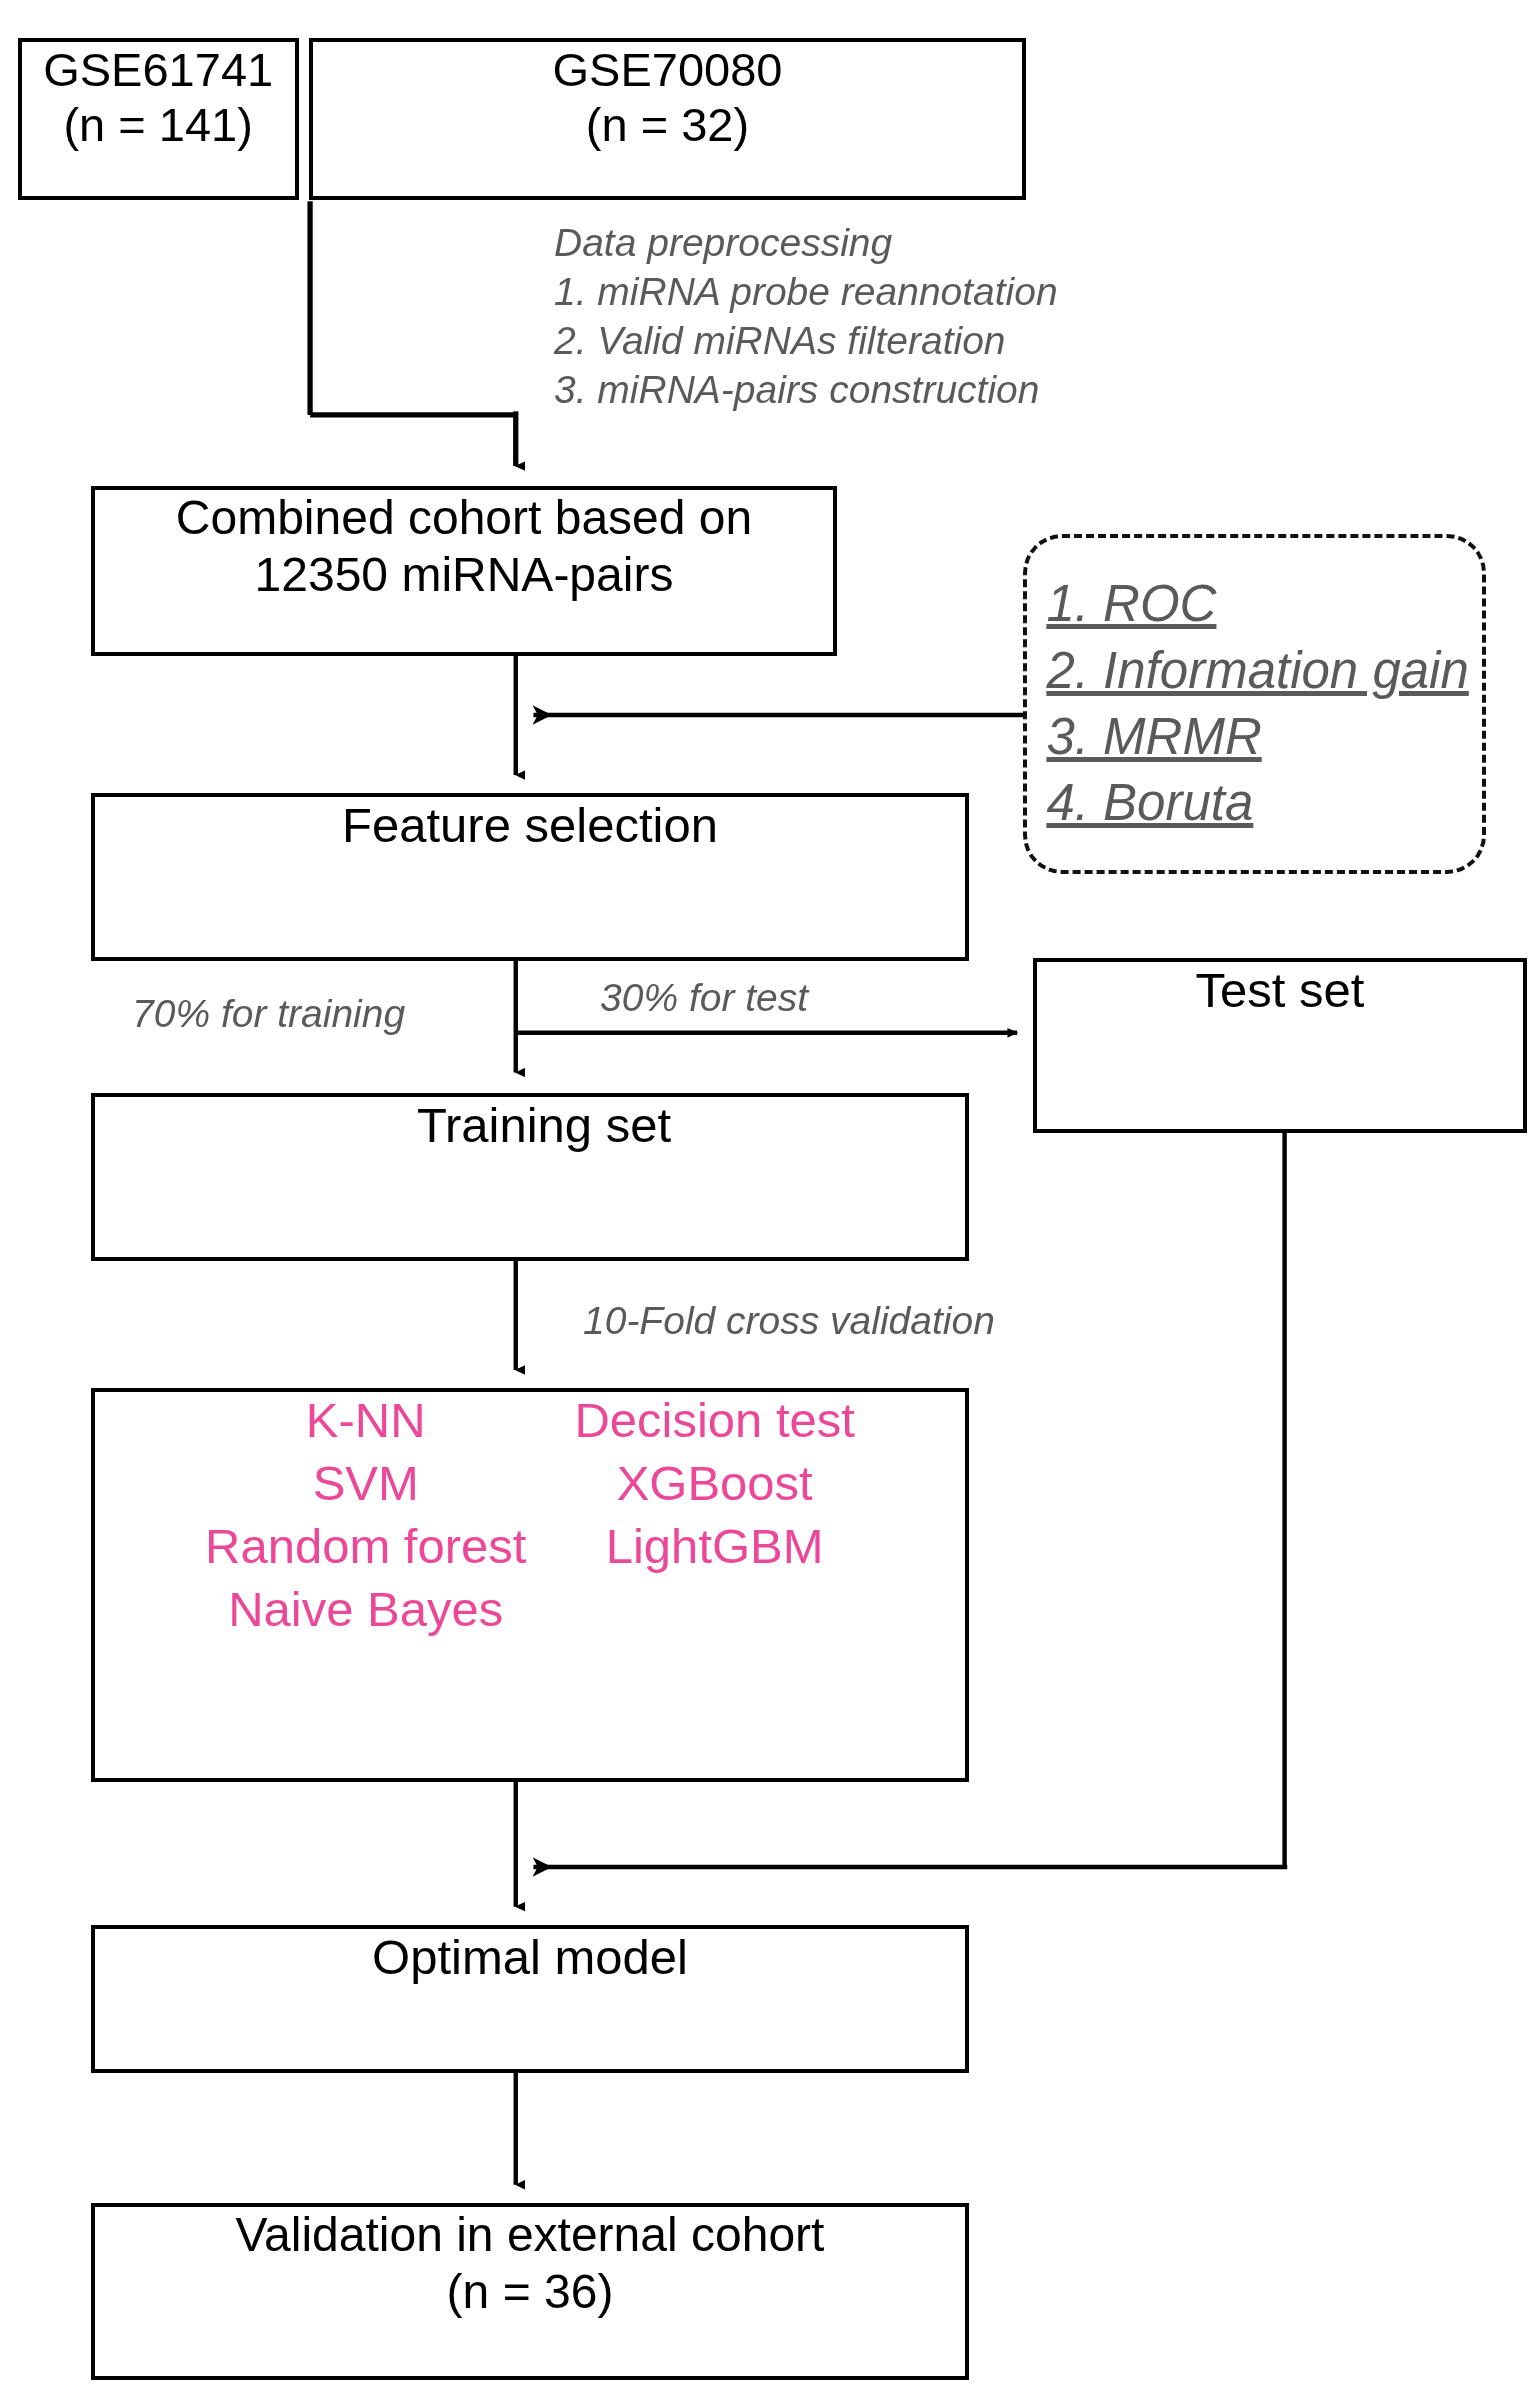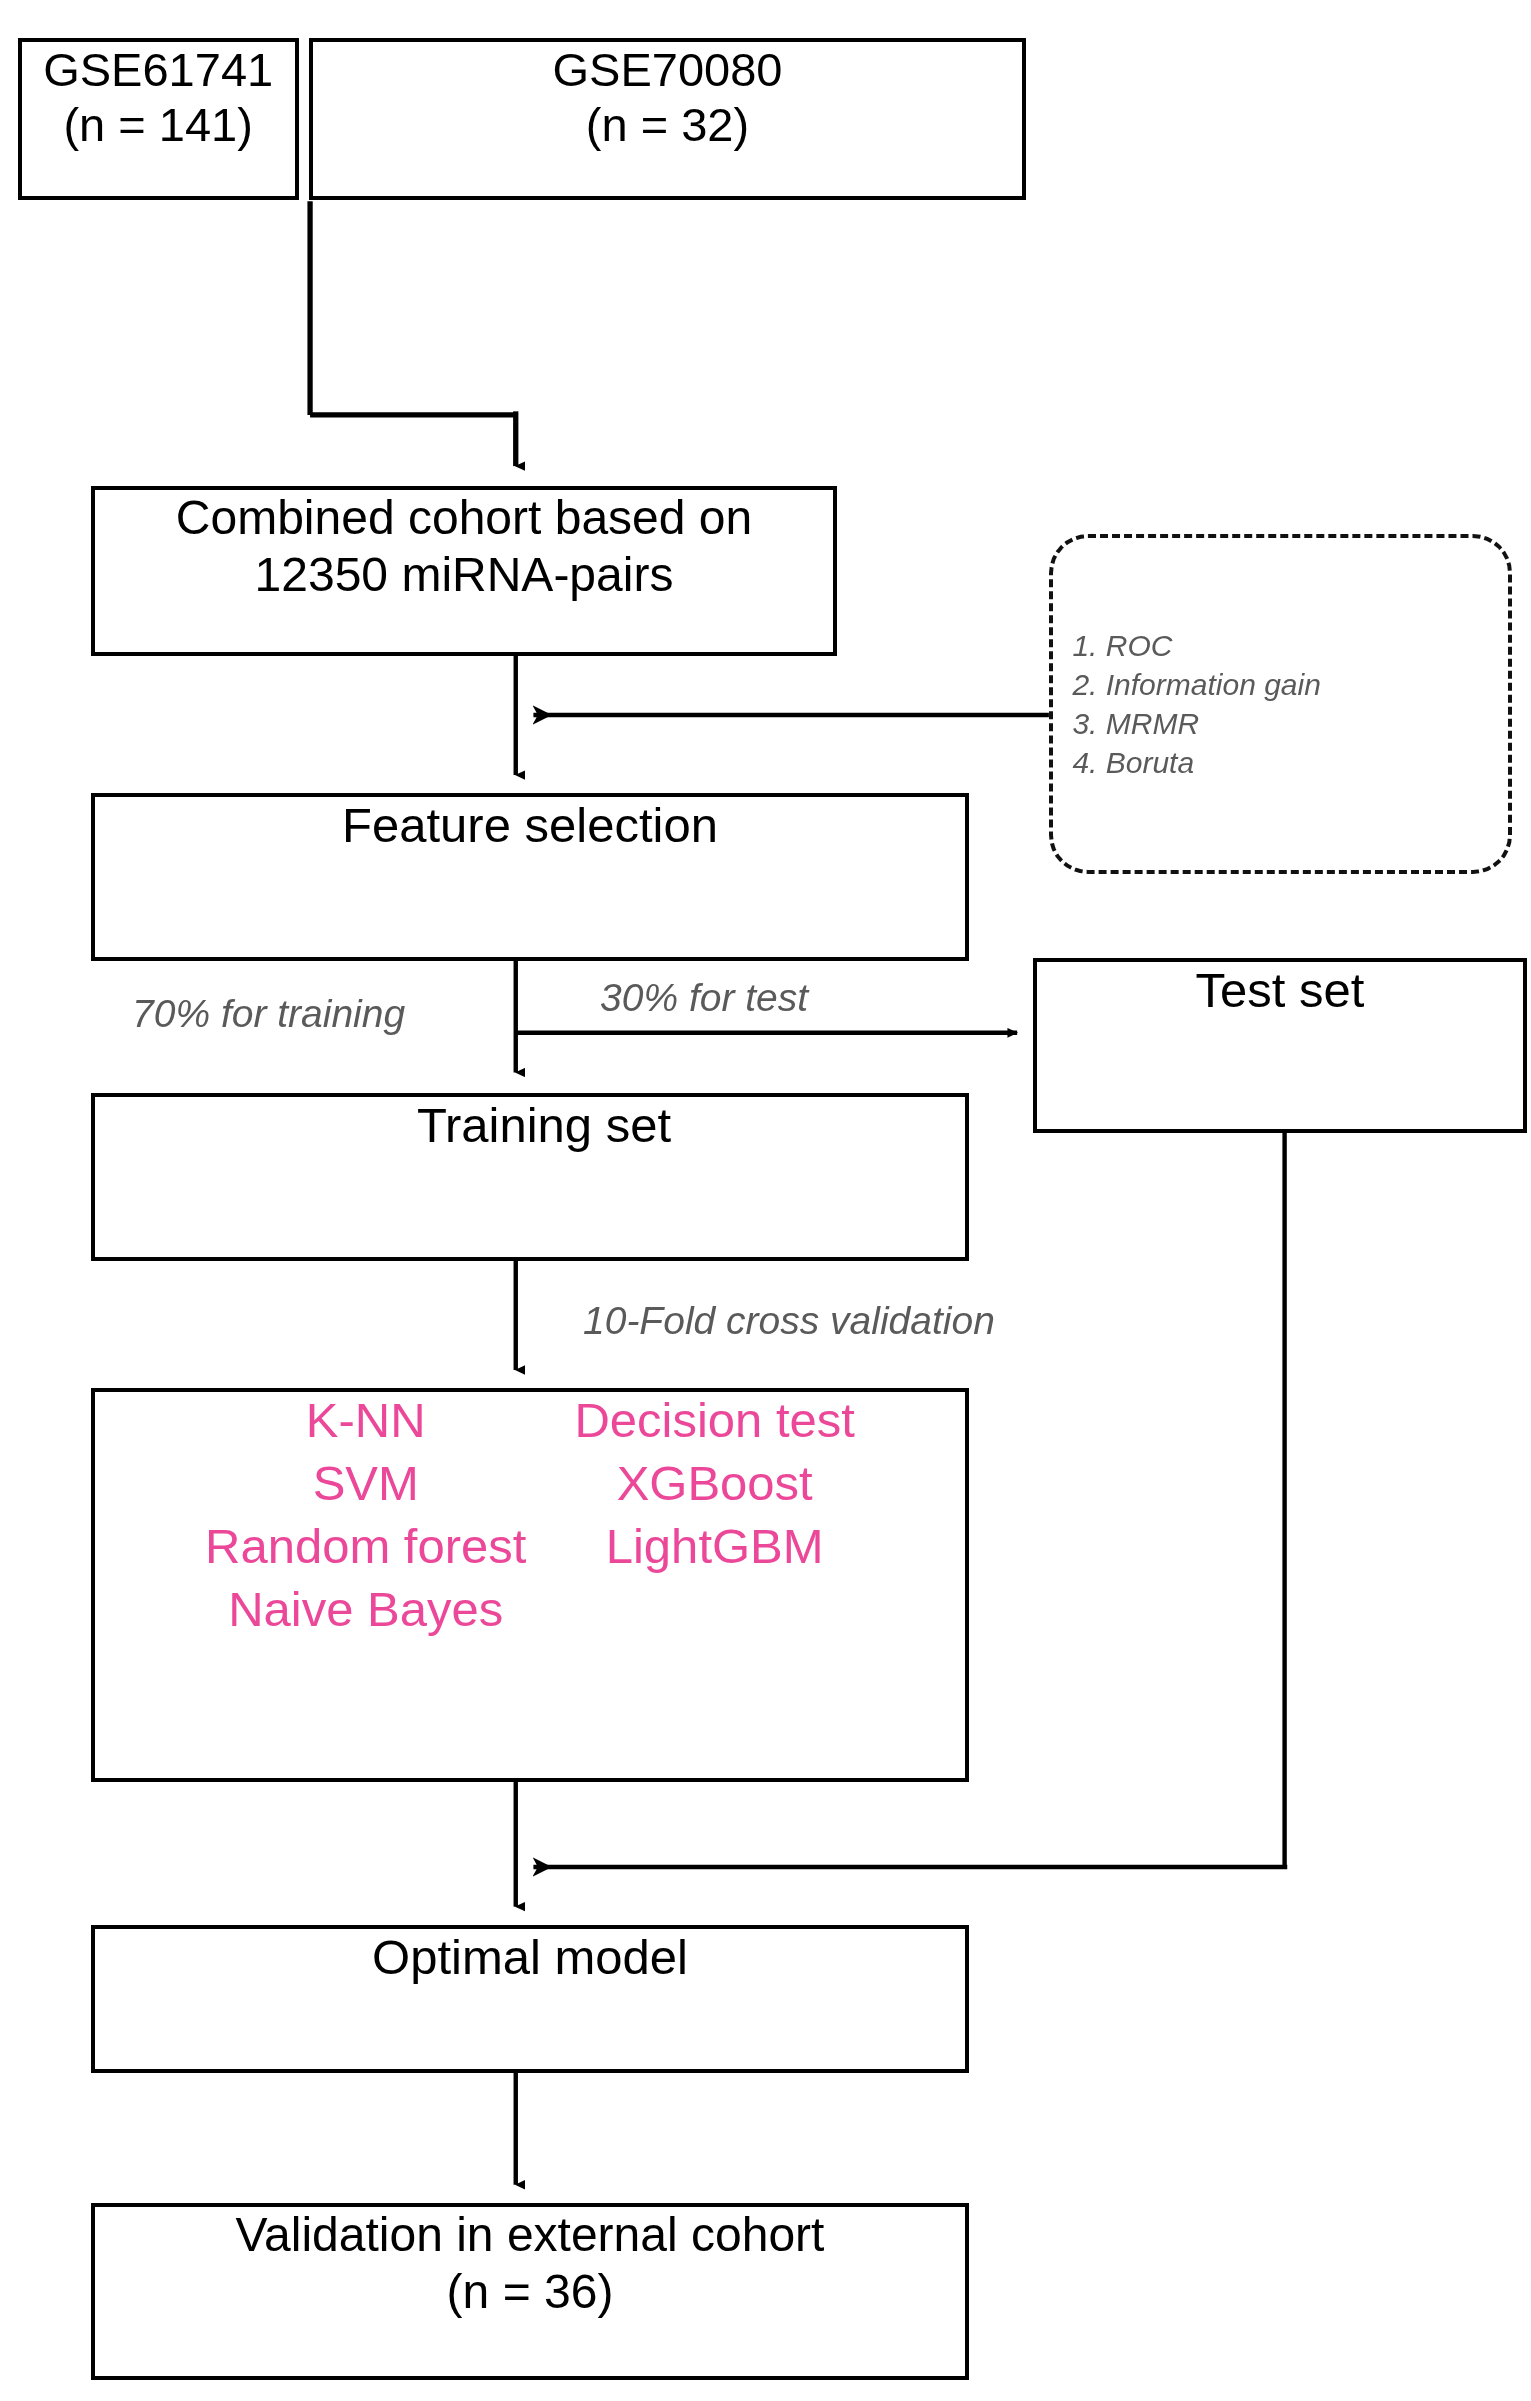--- a/index.html
+++ b/index.html
@@ -151,27 +151,33 @@
   <div class="box" style="left:17.7px; top:38px; width:281px; height:162px; font-size:47px;">
     <span class="line1">GSE61741</span>
     <span class="line2">(n = 141)</span>
   </div>
 
   <div class="box" style="left:309px; top:38px; width:717px; height:162px; font-size:47px;">
     <span class="line1">GSE70080</span>
     <span class="line2">(n = 32)</span>
   </div>
 
+  <div class="note" style="left:554px; top:218px; font-size:39px;">
+    <span class="n-line">Data preprocessing</span>
+    <span class="n-line">1. miRNA probe reannotation</span>
+    <span class="n-line">2. Valid miRNAs filteration</span>
+    <span class="n-line">3. miRNA-pairs construction</span>
+  </div>
 
   <div class="box" style="left:91px; top:486px; width:746px; height:170px; font-size:48px;">
     <span class="line1">Combined cohort based on</span>
     <span class="line2">12350 miRNA-pairs</span>
   </div>
 
-  <div class="dashed-box" style="left:1049px; top:534px; width:463px; height:340px; font-size:30px;">
+  <div class="dashed-box" style="left:1023px; top:534px; width:463px; height:340px; font-size:51px;text-decoration:underline;">
     <span class="d-item">1. ROC</span>
     <span class="d-item">2. Information gain</span>
     <span class="d-item">3. MRMR</span>
     <span class="d-item">4. Boruta</span>
   </div>
 
   <div class="box" style="left:91px; top:793px; width:878px; height:168px; font-size:49px;">
     <span class="line1">Feature selection</span>
   </div>
 

